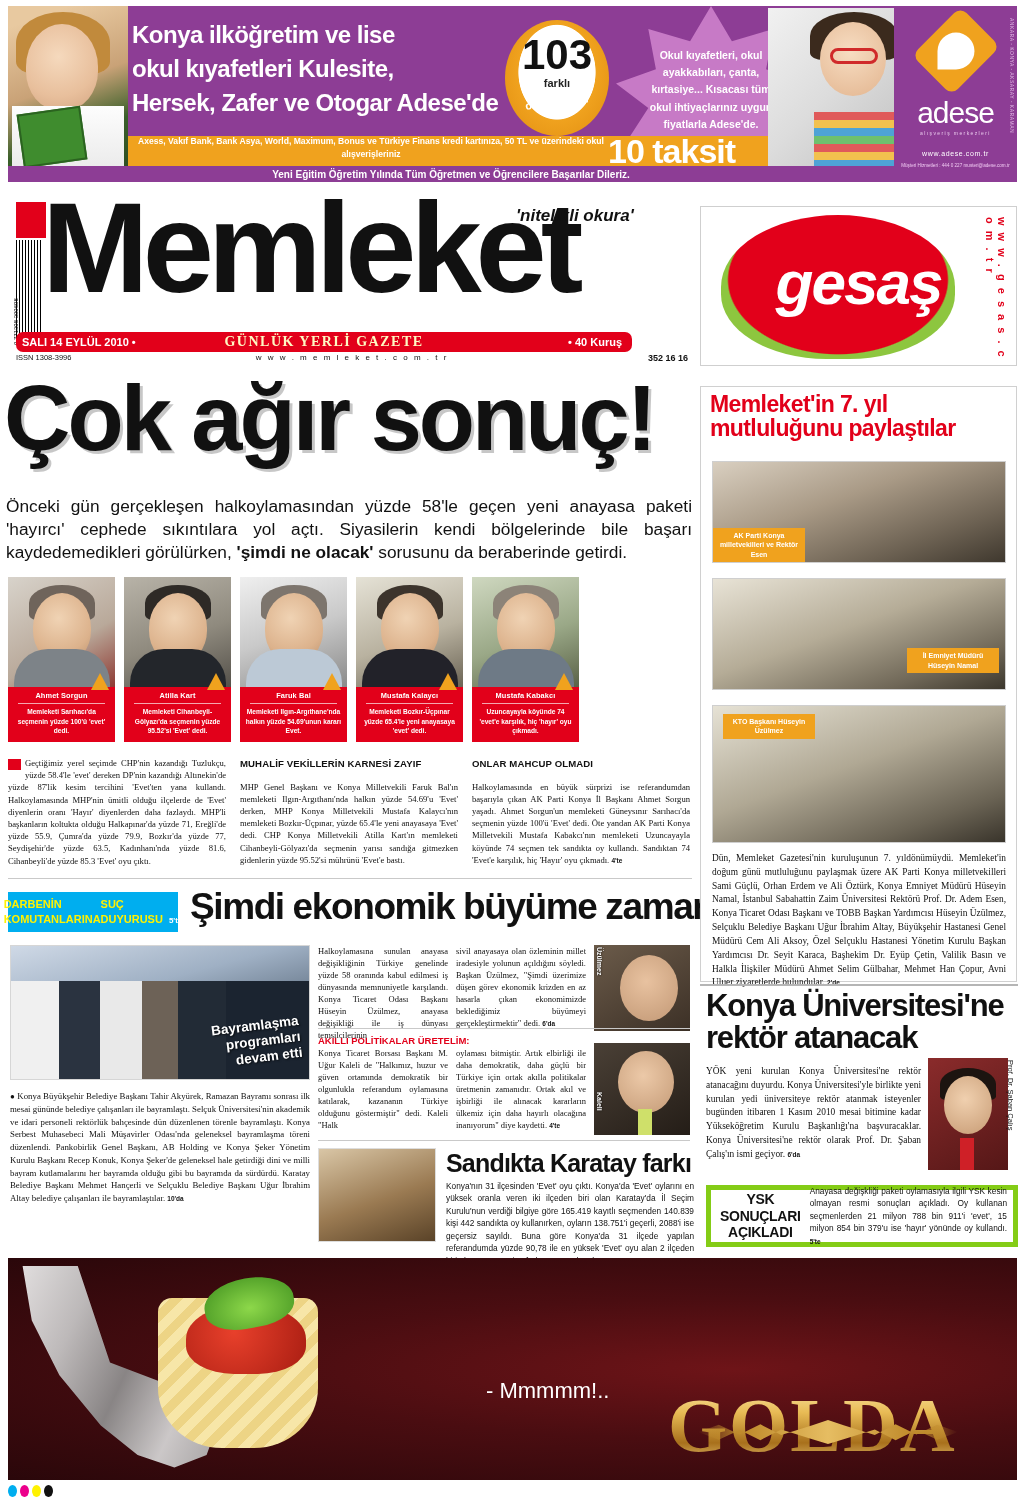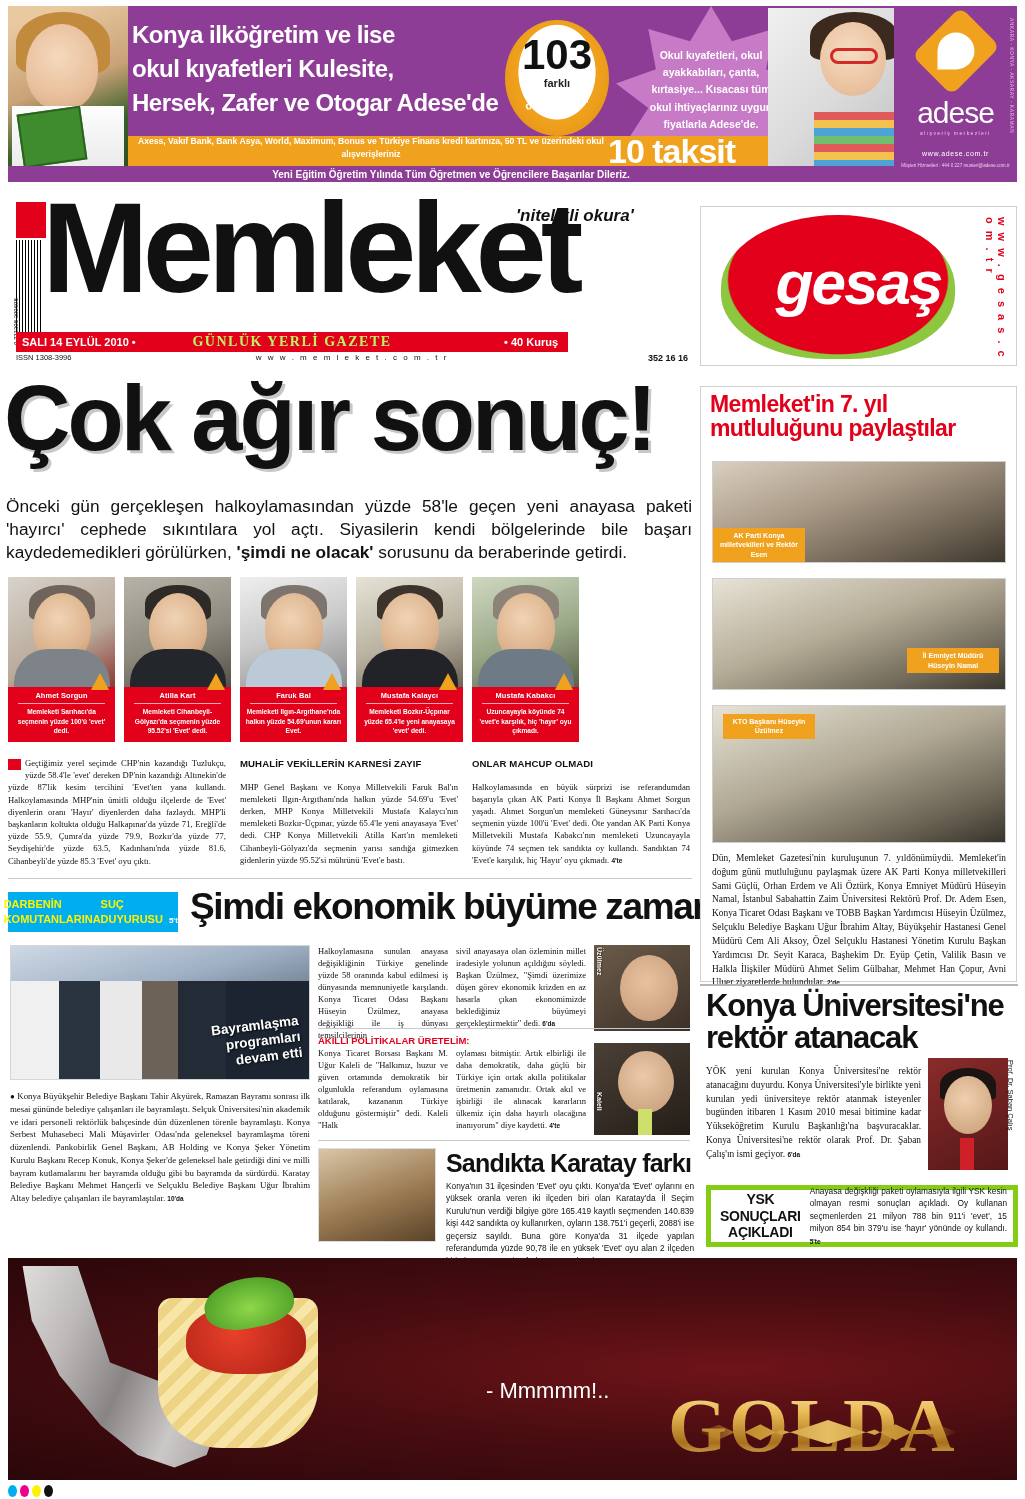--- a/index.html
+++ b/index.html
@@ -148,29 +148,29 @@
     position:absolute; left:34px; top:-14px;
     font-family:"Liberation Sans", sans-serif; font-weight:bold; font-size:128px;
     letter-spacing:-6px; color:#111; line-height:1;
   }
   .mast-slogan {
     position:absolute; left:508px; top:8px;
     font-family:"Liberation Sans", sans-serif; font-style:italic; font-weight:bold;
     font-size:17px; color:#111;
   }
   .mast-redbar {
-    position:absolute; left:8px; top:134px; width:552px; height:20px; background:#e2001a;
-    display:flex; align-items:center;
+    position:absolute; left:8px; top:134px; width:616px; height:20px; background:#e2001a;
+    display:flex; align-items:center;border-radius:7px;
   }
   .mast-redbar .date {
     font-family:"Liberation Sans", sans-serif; font-size:11px; color:#fff; font-weight:bold; margin-left:6px;
   }
   .mast-redbar .center {
     position:absolute; left:0; right:0; text-align:center;
-    font-family:"Liberation Serif", serif; font-size:14px; color:#bef264; font-weight:bold; letter-spacing:1.5px;
+    font-family:"Liberation Serif", serif; font-size:14px; color:#fef9c3; font-weight:bold; letter-spacing:1.5px;
   }
   .mast-redbar .price {
     position:absolute; right:10px; font-family:"Liberation Sans", sans-serif;
     font-size:11px; color:#fff; font-weight:bold;
   }
   .mast-footrow { position:absolute; left:8px; top:155px; width:672px; height:14px; }
   .mast-issn { position:absolute; left:0; font-family:"Liberation Sans", sans-serif; font-size:7.5px; color:#111; }
   .mast-web { position:absolute; left:0; right:0; text-align:center;
     font-family:"Liberation Sans", sans-serif; font-size:8px; color:#111; letter-spacing:2px; }
   .mast-phone { position:absolute; right:0; font-family:"Liberation Sans", sans-serif; font-size:9px; color:#111; font-weight:bold; }

